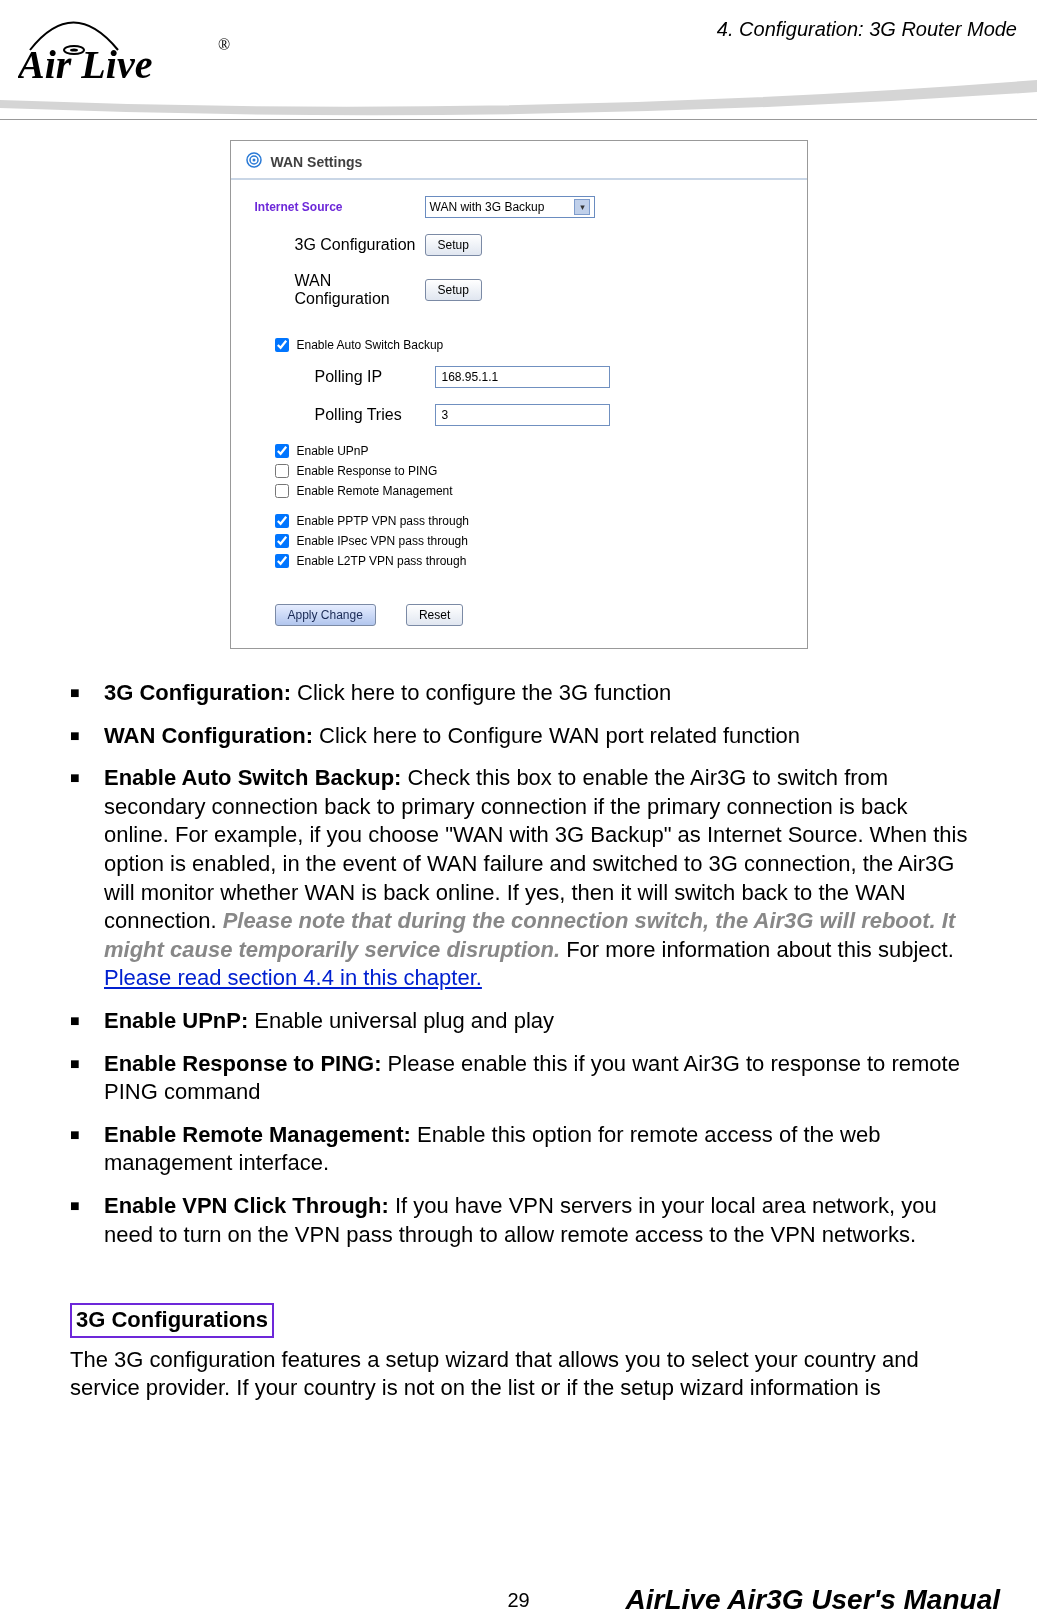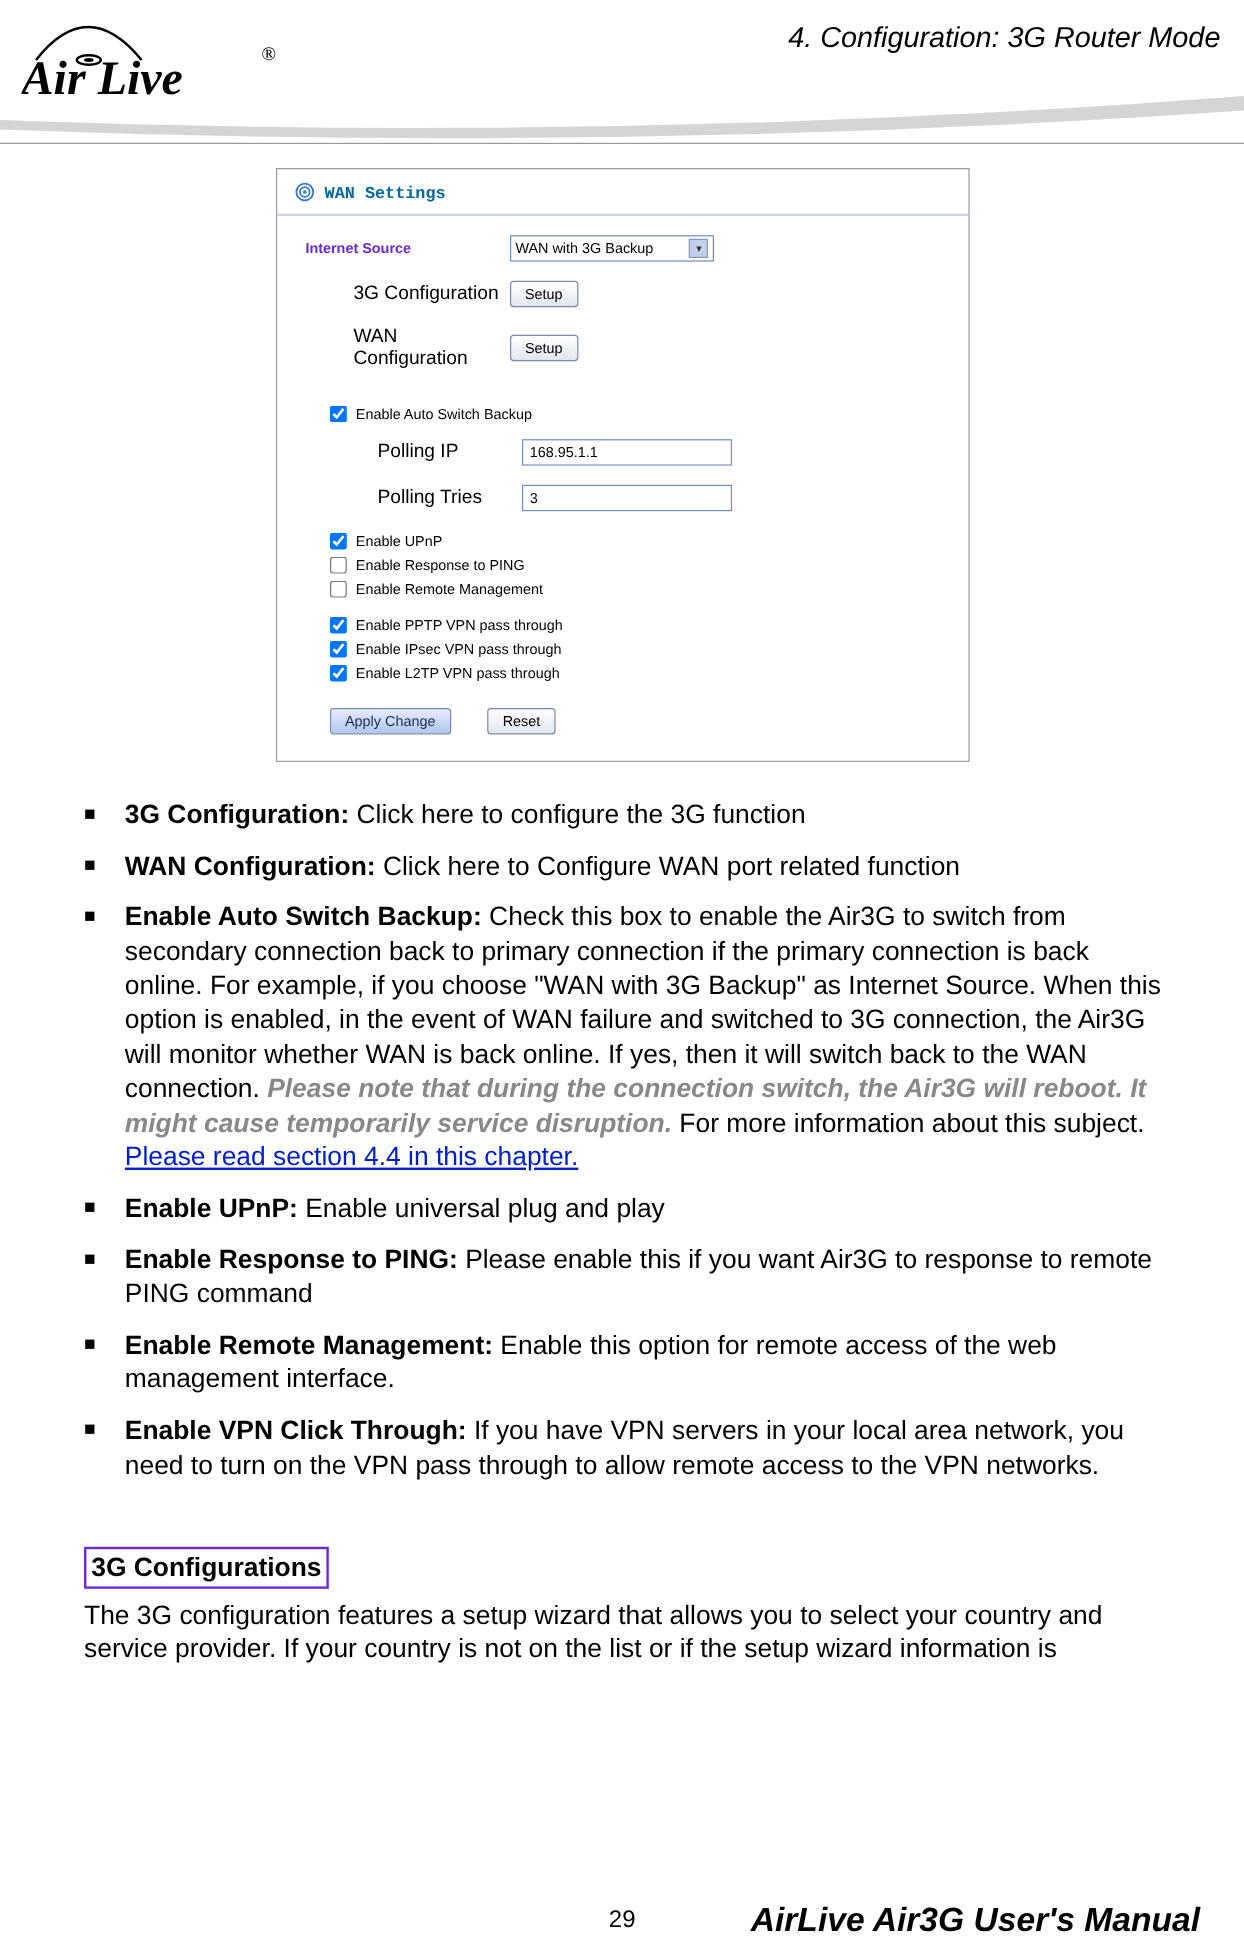--- a/index.html
+++ b/index.html
@@ -21,21 +21,21 @@
       position: absolute;
       top: 10px;
       left: 18px;
       font-family: Georgia, serif;
     }
     .chapter-title {
       position: absolute;
       top: 18px;
       right: 20px;
       font-style: italic;
-      font-size: 24px;
+      font-size: 20px;
     }
     .header-swoosh {
       position: absolute;
       left: 0;
       right: 0;
       top: 80px;
       height: 40px;
       overflow: hidden;
     }
     
@@ -47,23 +47,23 @@
       font-size: 13px;
     }
     .wan-title-row {
       display: flex;
       align-items: center;
       gap: 8px;
       padding: 10px 14px 6px 14px;
       border-bottom: 2px solid #c9d6e6;
     }
     .wan-title {
-      color: #0369a1;
-      font-weight: bold;
-      font-family: Liberation Mono, monospace;
+      color: #404040;
+      font-weight: bold;
+      font-family: Liberation Sans, sans-serif;
       font-size: 14px;
     }
     .panel-body {
       padding: 16px 24px 22px 24px;
       font-family: Verdana, Arial, sans-serif;
     }
     .row {
       display: flex;
       align-items: center;
       margin-bottom: 16px;
@@ -132,21 +132,21 @@
       border: 1px solid #7090c0;
       height: 22px;
       width: 175px;
       padding: 0 6px;
       font-size: 12px;
     }
     .button-row {
       display: flex;
       gap: 30px;
       padding-left: 20px;
-      margin-top: 22px;
+      margin-top: 36px;
     }
     
     .body-content {
       padding: 0 60px 0 70px;
       font-size: 22px;
       line-height: 1.3;
     }
     .bullet-item {
       display: flex;
       margin-bottom: 14px;

